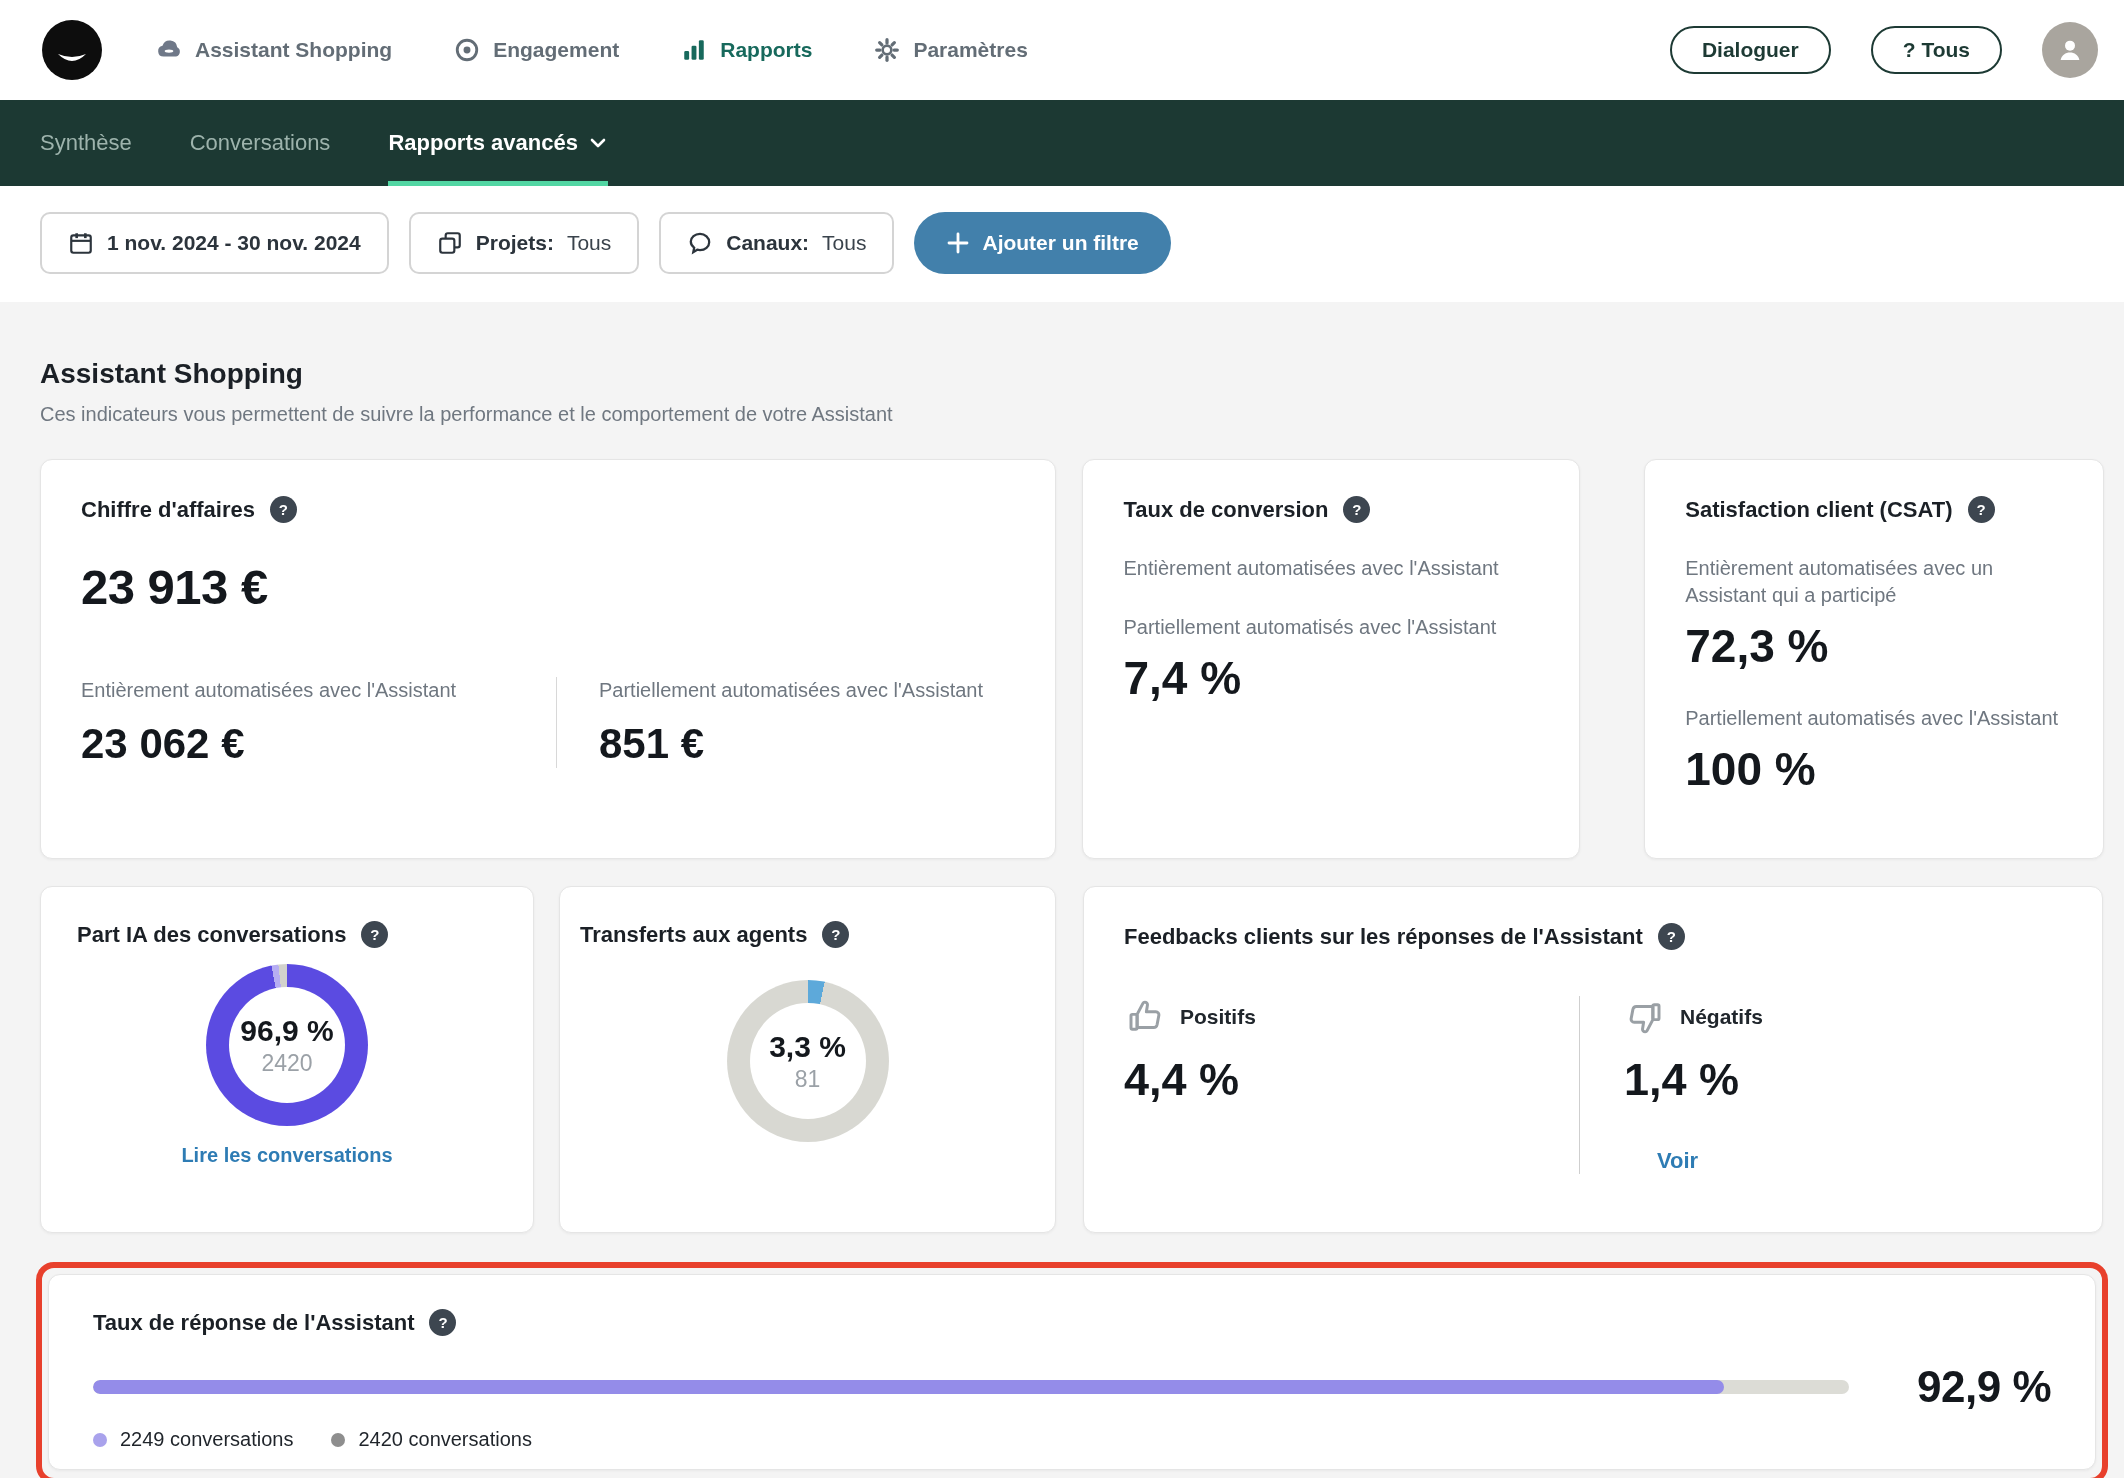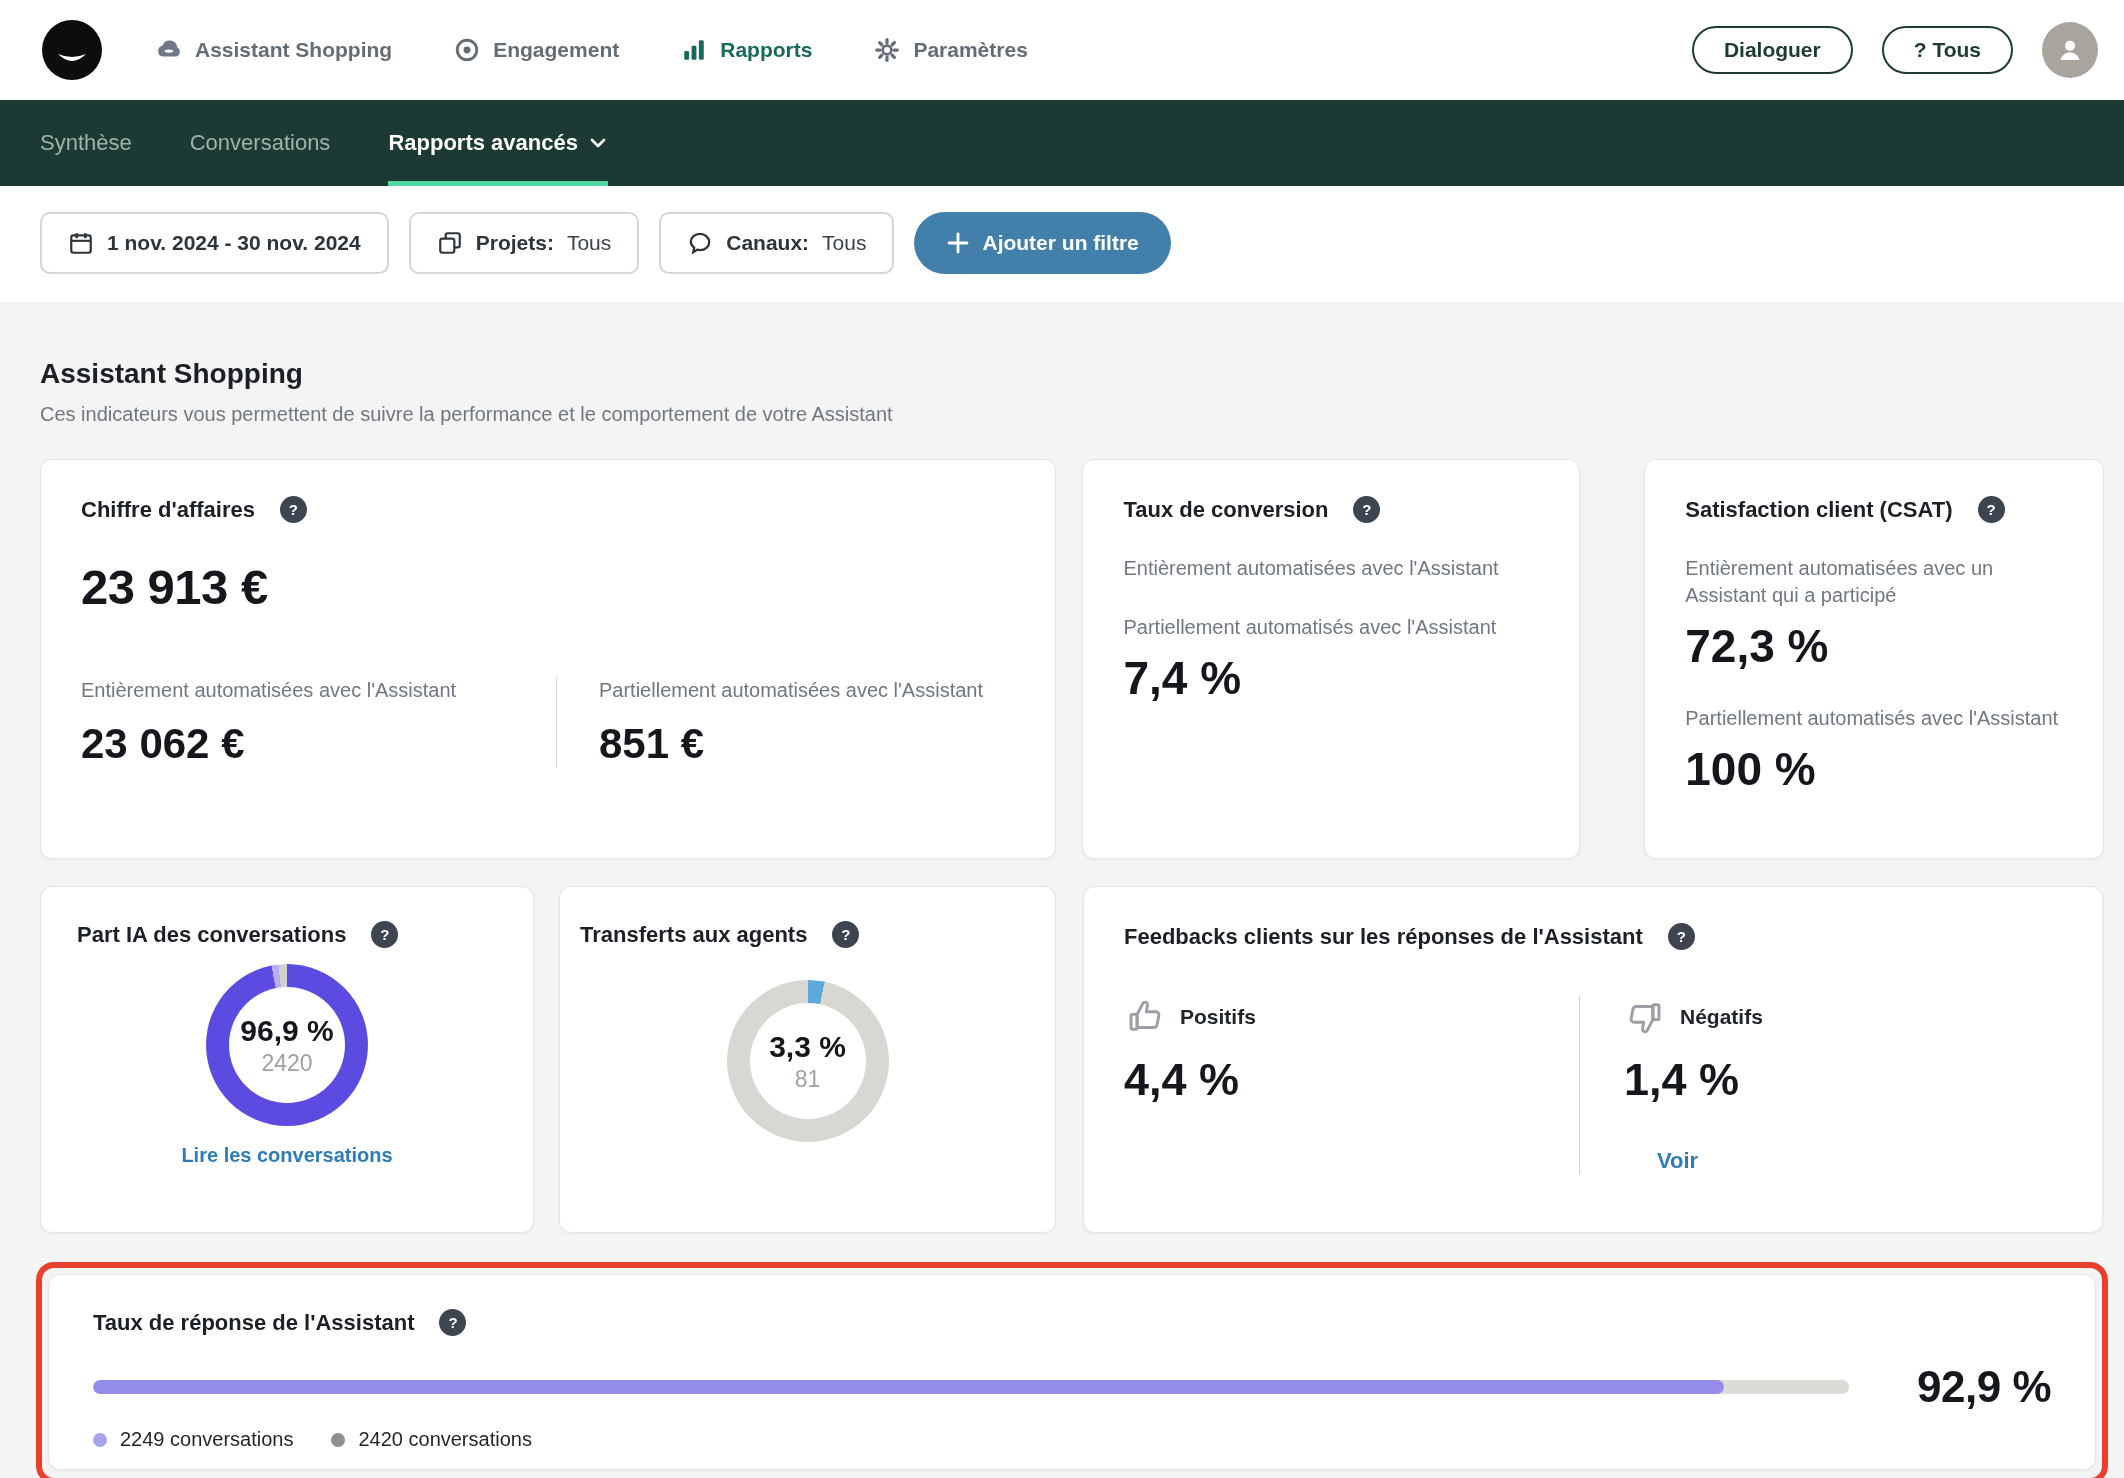--- a/index.html
+++ b/index.html
@@ -7,21 +7,21 @@
   body { font-family: "Liberation Sans", "DejaVu Sans", sans-serif; }
   .screen { width:2124px; height:1478px; background:#f4f4f4; position:relative; overflow:hidden; margin:0 auto; }
 
   
   .topbar { height:100px; background:#fff; display:flex; align-items:center; padding:0 26px 0 40px; }
   .logo { width:64px; height:64px; flex:0 0 auto; cursor:pointer; }
   .topnav { display:flex; align-items:center; gap:62px; margin-left:52px; }
   .topnav-item { display:flex; align-items:center; gap:13px; font-size:21px; font-weight:600; color:#636d76; cursor:pointer; white-space:nowrap; }
   .topnav-item.active { color:#17695c; }
   .topnav-item svg { flex:0 0 auto; }
-  .top-actions { margin-left:auto; display:flex; align-items:center; gap:29px; }
+  .top-actions { margin-left:auto; display:flex; align-items:center; gap:40px; }
   .pill-btn { border:2px solid #1d3a34; border-radius:26px; background:#fff; color:#1d3a34; font-size:21px; font-weight:600; padding:10px 30px; cursor:pointer; font-family:inherit; white-space:nowrap; }
   .avatar { width:56px; height:56px; border-radius:50%; background:#a9a59e; display:flex; align-items:center; justify-content:center; cursor:pointer; }
 
   
   .subnav { height:86px; background:#1c3933; display:flex; align-items:stretch; padding:0 40px; gap:58px; }
   .subnav-item { display:flex; align-items:center; gap:10px; font-size:22px; color:#9db3ac; cursor:pointer; position:relative; }
   .subnav-item.active { color:#ffffff; font-weight:700; }
   .subnav-item.active::after { content:""; position:absolute; left:0; right:0; bottom:0; height:5px; background:#52d6a3; }
 
   
@@ -30,21 +30,21 @@
   .filter-btn .f-strong { font-weight:700; }
   .filter-btn .f-light { font-weight:400; color:#3a434c; }
   .add-filter { display:flex; align-items:center; gap:12px; height:62px; padding:0 32px; border:none; border-radius:31px; background:#4280ab; color:#fff; font-size:21px; font-weight:600; cursor:pointer; font-family:inherit; }
 
   
   .main { padding:30px 20px 0 40px; }
   .page-title { font-size:28px; font-weight:700; color:#1b2026; margin-top:26px; }
   .page-subtitle { font-size:20px; color:#6f7780; margin-top:13px; margin-bottom:33px; }
 
   .card { background:#fff; border:1px solid #e5e5e5; border-radius:12px; box-shadow:0 1px 3px rgba(0,0,0,.05); padding:36px 40px; }
-  .card-title-row { display:flex; align-items:flex-end; gap:25px; }
+  .card-title-row { display:flex; align-items:flex-end; gap:15px; }
   .card-title { font-size:22px; font-weight:700; color:#1b2026; }
   .help { width:27px; height:27px; border-radius:50%; background:#3d4650; color:#fff; font-size:15px; font-weight:700; display:inline-flex; align-items:center; justify-content:center; cursor:pointer; flex:0 0 auto; }
 
   .row1 { display:flex; }
   .card-revenue  { width:1017px; height:400px; }
   .card-conversion { width:498px; height:400px; margin-left:26px; }
   .card-csat { width:460px; height:400px; margin-left:64px; }
 
   .big-value { font-size:49px; font-weight:700; color:#14181d; margin-top:36px; letter-spacing:-.5px; }
   .split { display:flex; margin-top:62px; }

